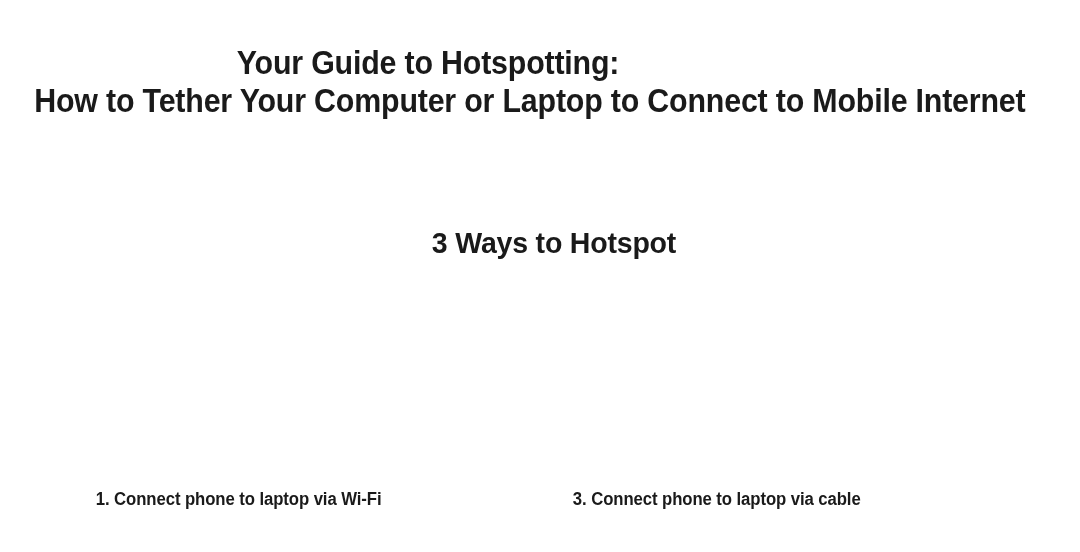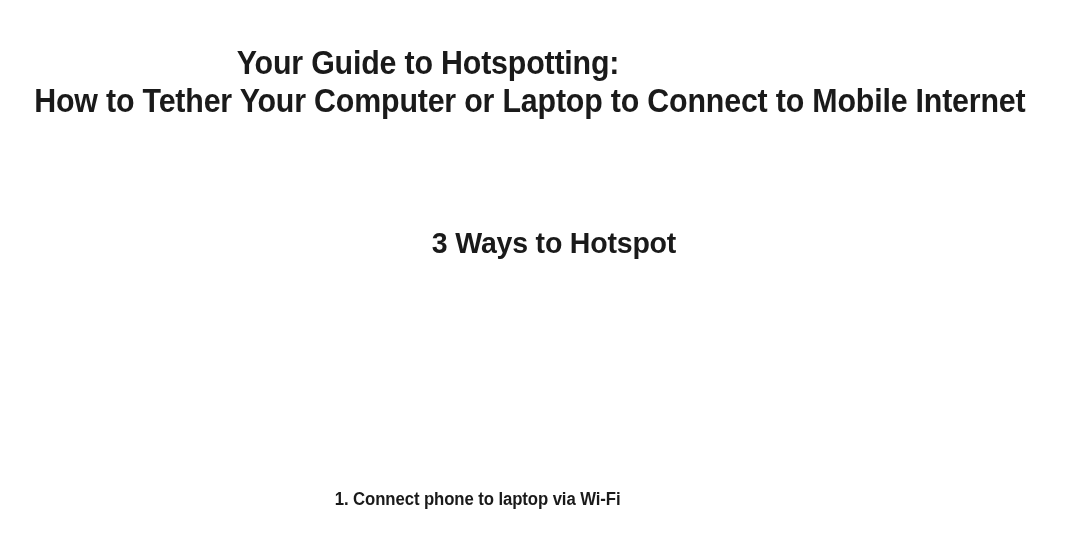--- a/index.html
+++ b/index.html
@@ -117,15 +117,18 @@
   <div class="illustration-row">
     <div class="illustration-slot"></div>
     <div class="illustration-slot"></div>
     <div class="illustration-slot"></div>
   </div>
 
   <div class="caption-row">
     <div class="caption-cell">
       <span class="caption-text">1. Connect phone to laptop via Wi-Fi</span>
     </div>
+    <div class="caption-cell">
+      <span class="caption-text">3. Connect phone to laptop via cable</span>
+    </div>
   </div>
 
 </div>
 
 </body></html>

